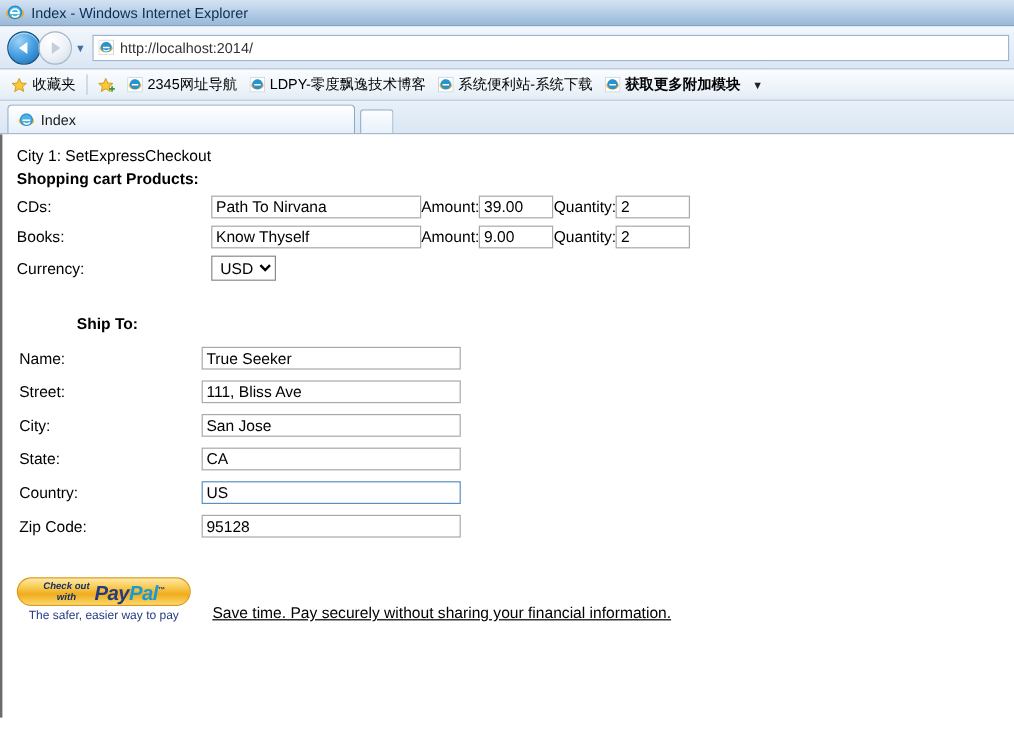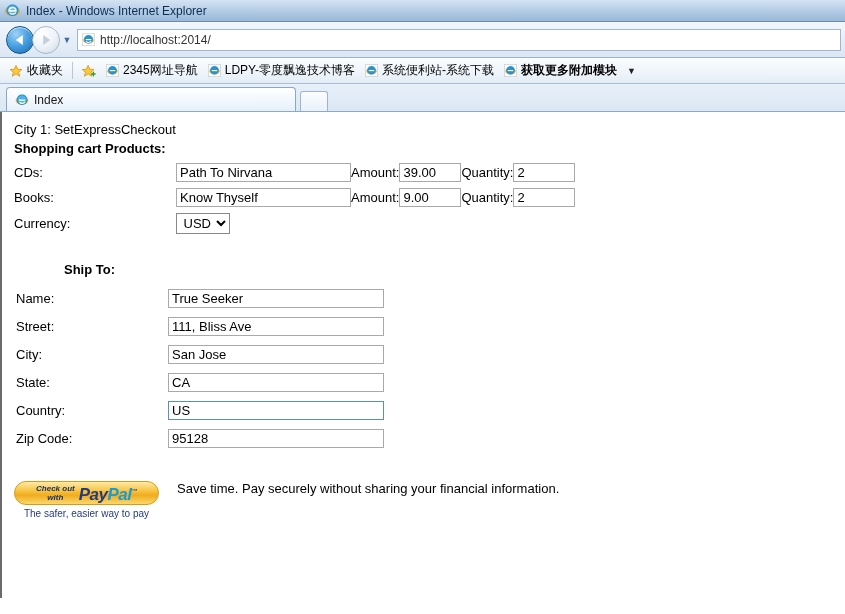--- a/index.html
+++ b/index.html
@@ -277,21 +277,23 @@
     font-size: 10px;
     color: #253b80;
     text-align: center;
     margin-top: 3px;
     white-space: nowrap;
   }
   .paypal-note {
     font-size: 13px;
     color: #000;
     margin-left: 18px;
+    margin-top: 22px;
     white-space: nowrap;
+    text-decoration: underline;
   }
 </style>
 </head>
 <body>
 
 <div class="titlebar">
   <span class="ie-logo">
     <svg width="15" height="15" viewBox="0 0 16 16">
       <ellipse cx="8" cy="8.6" rx="7.6" ry="5" fill="#f2b233"></ellipse>
       <ellipse cx="8" cy="8.6" rx="7.6" ry="5" fill="none" stroke="#d99b15" stroke-width=".6"></ellipse>

